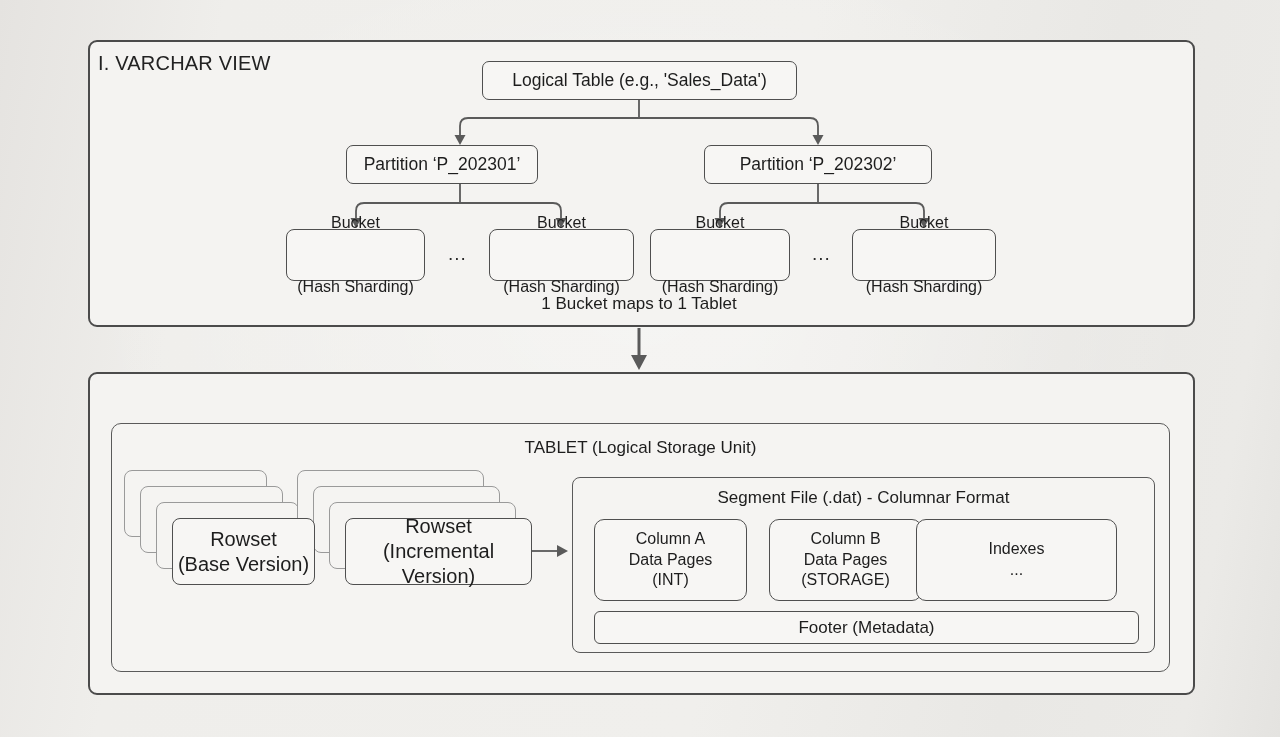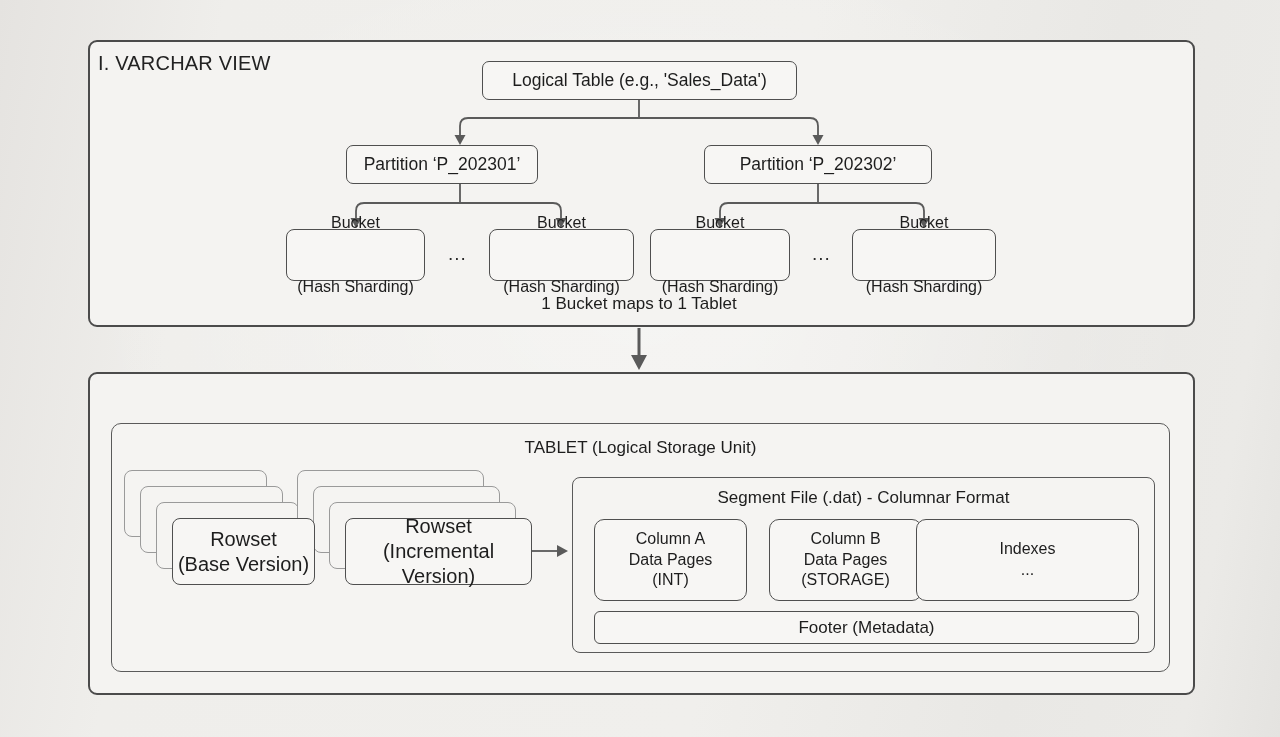--- a/index.html
+++ b/index.html
@@ -127,20 +127,20 @@
   <div class="node colbox" style="left:594px;top:519px;width:153px;height:82px;">
     <span>Column A</span>
     <span>Data Pages</span>
     <span>(INT)</span>
   </div>
   <div class="node colbox" style="left:769px;top:519px;width:153px;height:82px;">
     <span>Column B</span>
     <span>Data Pages</span>
     <span>(STORAGE)</span>
   </div>
-  <div class="node colbox" style="left:916px;top:519px;width:223px;height:82px;">
+  <div class="node colbox" style="left:916px;top:519px;width:201px;height:82px;">
     <span>Indexes</span>
     <span>...</span>
   </div>
 
   <div class="node footerbox" style="left:594px;top:611px;width:545px;height:33px;">Footer (Metadata)</div>
 
 </div>
 
 </body></html>

